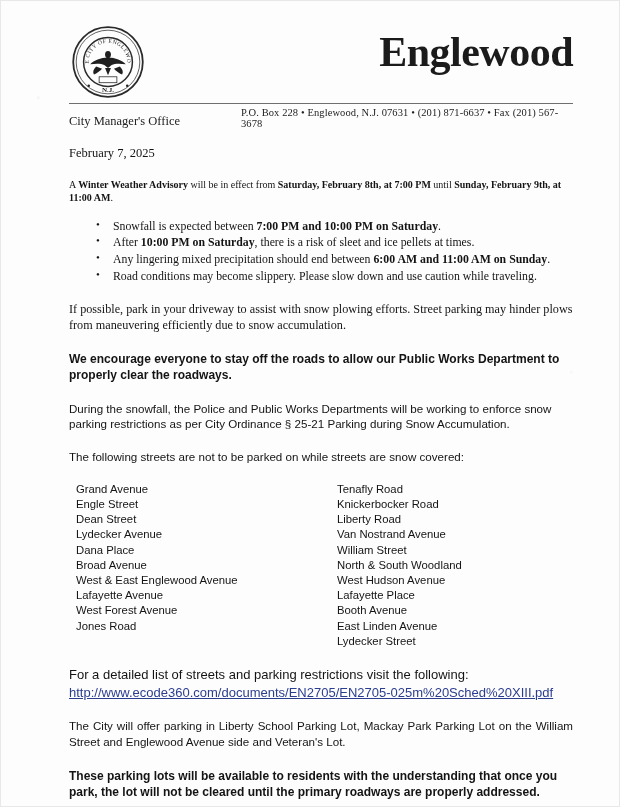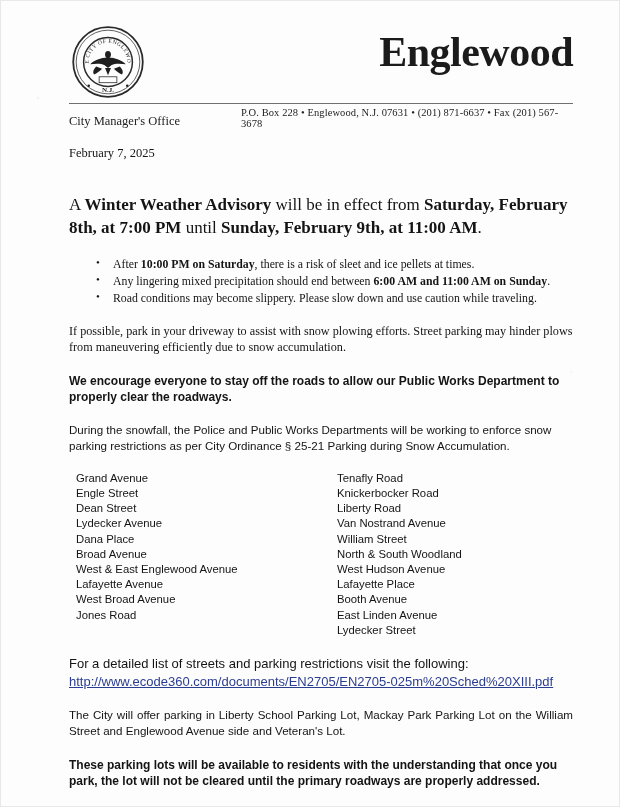--- a/index.html
+++ b/index.html
@@ -84,22 +84,22 @@
   }
 
   
   .serif-block { font-family: "Liberation Serif", serif; }
 
   .date {
     margin-top: 17px;
     font-size: 12.5px;
   }
   .advisory {
-    margin-top: 33px;
-    font-size: 17px;
+    margin-top: 17px;
+    font-size: 10px;
     line-height: 1.33;
   }
   .advisory b { font-weight: bold; }
 
   ul.bullets {
     margin: 13px 0 0 0;
     padding-left: 44px;
     list-style: none;
     font-size: 11.8px;
     line-height: 1.43;
@@ -214,50 +214,54 @@
     </div>
 
     <div class="date serif-block">February 7, 2025</div>
 
     <p class="advisory serif-block">
       <span>A </span><b>Winter Weather Advisory</b><span> will be in effect from </span><b>Saturday, February 8th, at 7:00 PM</b><span> until </span><b>Sunday, February 9th, at 11:00 AM</b><span>.</span>
     </p>
 
     <ul class="bullets serif-block">
       <li>
+        <span>Snowfall is expected between </span><b>7:00 PM and 10:00 PM on Saturday</b><span>.</span>
+      </li>
+      <li>
         <span>After </span><b>10:00 PM on Saturday</b><span>, there is a risk of sleet and ice pellets at times.</span>
       </li>
       <li>
         <span>Any lingering mixed precipitation should end between </span><b>6:00 AM and 11:00 AM on Sunday</b><span>.</span>
       </li>
       <li>
         <span>Road conditions may become slippery. Please slow down and use caution while traveling.</span>
       </li>
     </ul>
 
     <div class="parking-advisory serif-block">
       <span>If possible, park in your driveway to assist with snow plowing efforts. Street parking may hinder plows from maneuvering efficiently due to snow accumulation.</span>
     </div>
 
     <div class="emphasis-sans">We encourage everyone to stay off the roads to allow our Public Works Department to properly clear the roadways.</div>
 
     <div class="para-sans">During the snowfall, the Police and Public Works Departments will be working to enforce snow parking restrictions as per City Ordinance § 25-21 Parking during Snow Accumulation.</div>
 
+    <div class="para-sans">The following streets are not to be parked on while streets are snow covered:</div>
 
     <div class="streets">
       <div class="col">
         <div class="street">Grand Avenue</div>
         <div class="street">Engle Street</div>
         <div class="street">Dean Street</div>
         <div class="street">Lydecker Avenue</div>
         <div class="street">Dana Place</div>
         <div class="street">Broad Avenue</div>
         <div class="street">West &amp; East Englewood Avenue</div>
         <div class="street">Lafayette Avenue</div>
-        <div class="street">West Broad Avenue</div>
+        <div class="street">West Forest Avenue</div>
         <div class="street">Jones Road</div>
       </div>
       <div class="col">
         <div class="street">Tenafly Road</div>
         <div class="street">Knickerbocker Road</div>
         <div class="street">Liberty Road</div>
         <div class="street">Van Nostrand Avenue</div>
         <div class="street">William Street</div>
         <div class="street">North &amp; South Woodland</div>
         <div class="street">West Hudson Avenue</div>

